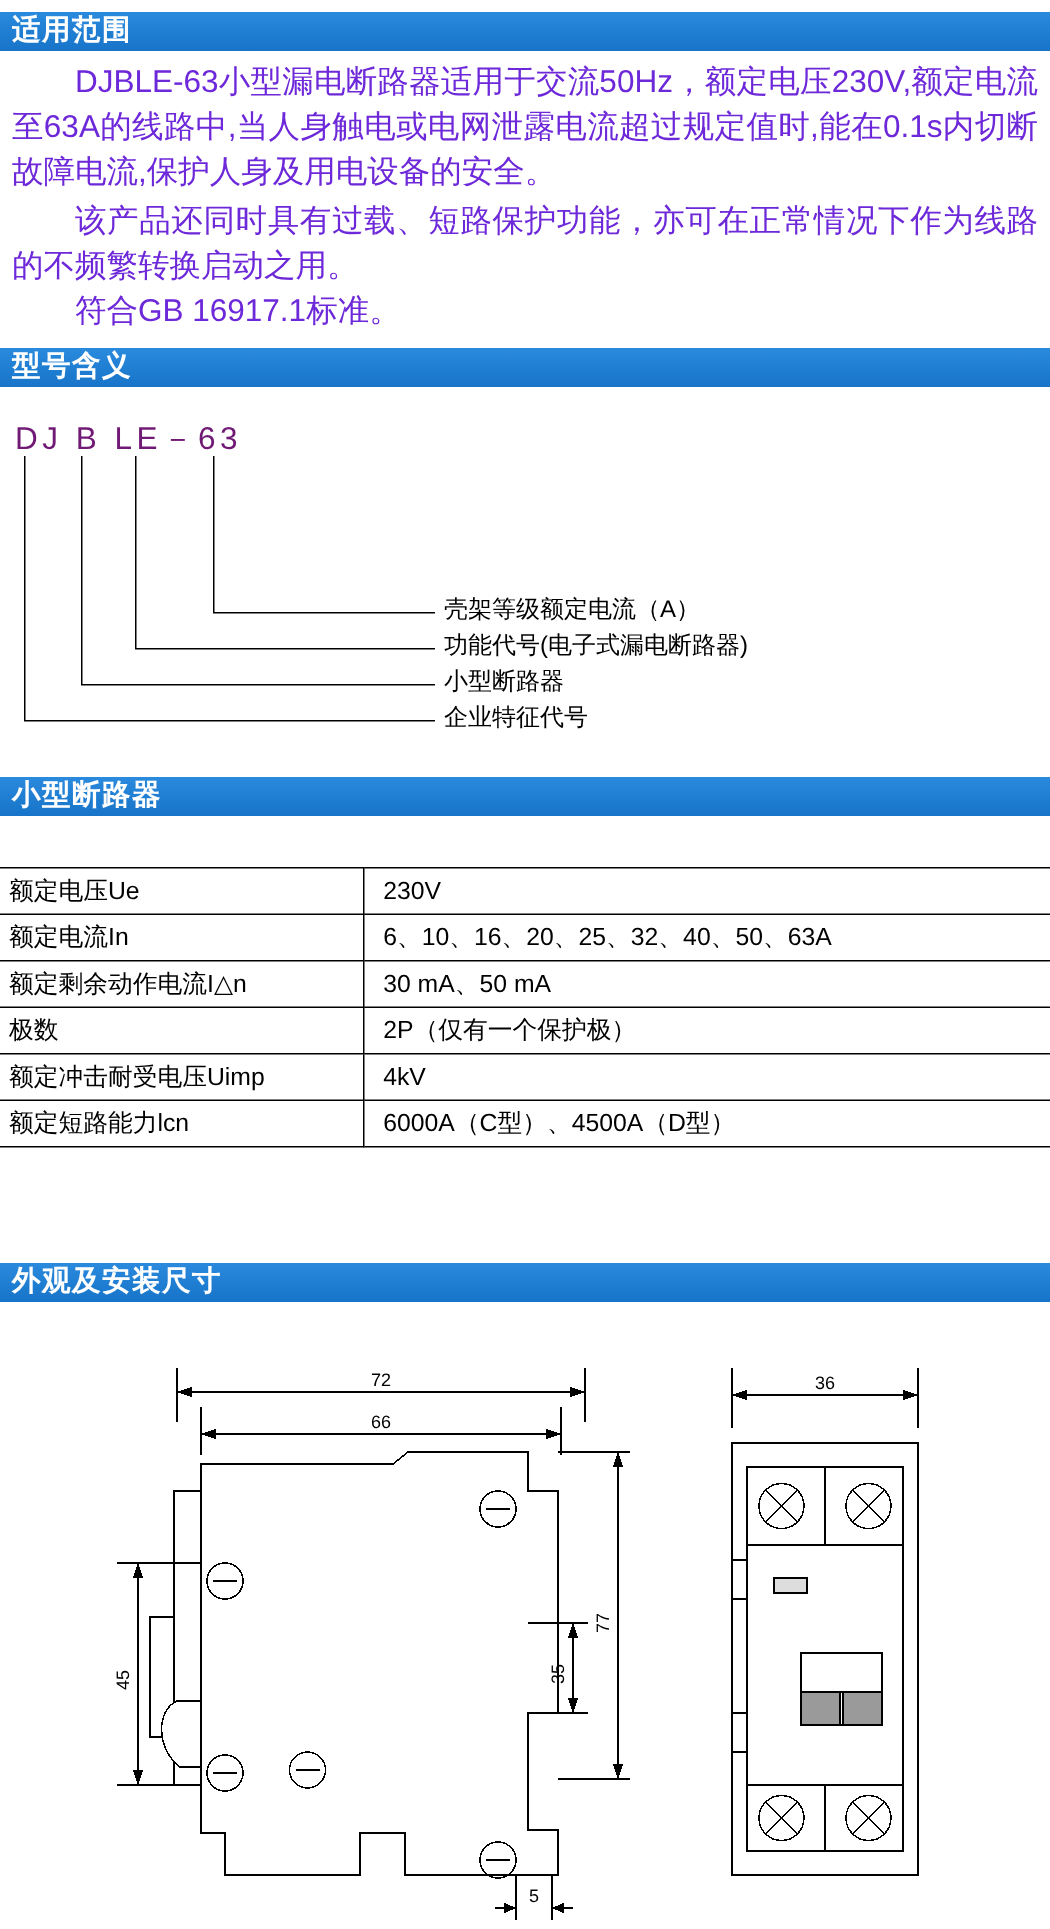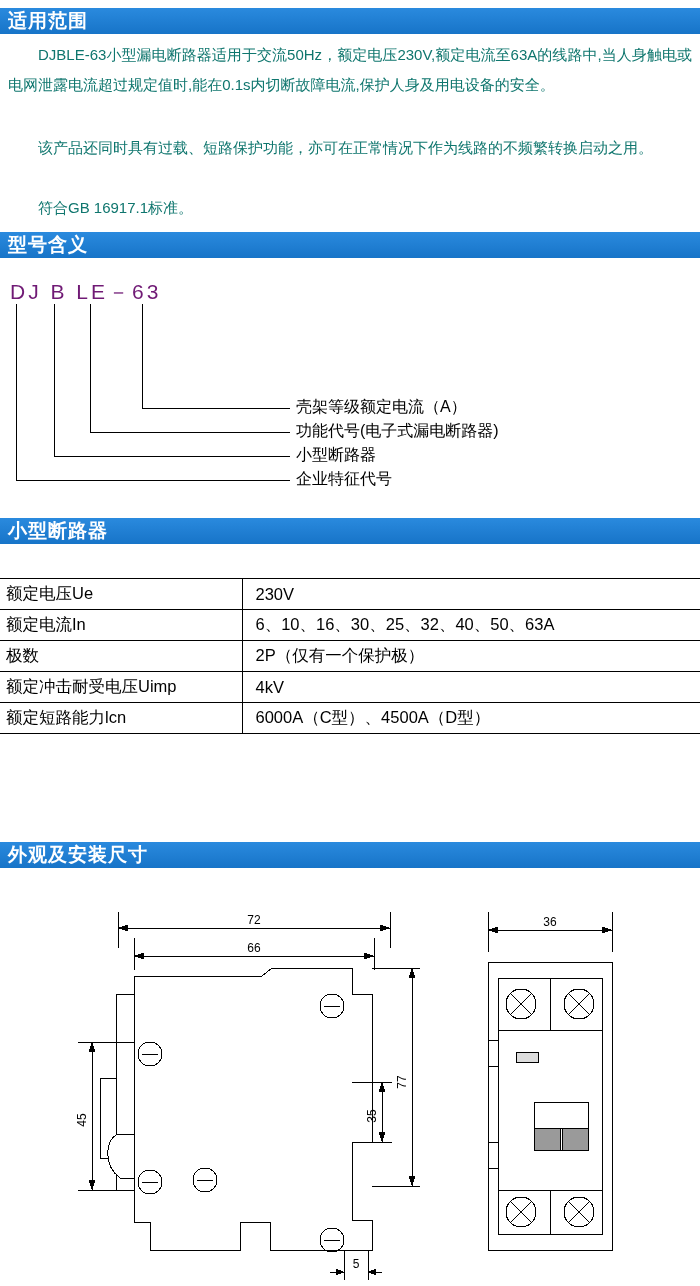--- a/index.html
+++ b/index.html
@@ -38,23 +38,23 @@
     font-weight: bold;
     color: #ffffff;
     letter-spacing: 1px;
     line-height: 22px;
   }
   
   .para {
     position: absolute;
     left: 8px;
     width: 684px;
-    font-size: 15px;
+    font-size: 21px;
     line-height: 30px;
-    color: #0f766e;
+    color: #6d28d9;
     text-align: justify;
   }
   .indent { text-indent: 2em; }
 
   
   .model-code {
     position: absolute;
     font-size: 21px;
     letter-spacing: 3px;
     color: #701a75;
@@ -147,21 +147,25 @@
   </div>
 
   <table class="spec-table" style="top:578px;">
     <tbody>
       <tr>
         <td class="k">额定电压Ue</td>
         <td class="v">230V</td>
       </tr>
       <tr>
         <td class="k">额定电流In</td>
-        <td class="v">6、10、16、30、25、32、40、50、63A</td>
+        <td class="v">6、10、16、20、25、32、40、50、63A</td>
+      </tr>
+      <tr>
+        <td class="k">额定剩余动作电流I△n</td>
+        <td class="v">30 mA、50 mA</td>
       </tr>
       <tr>
         <td class="k">极数</td>
         <td class="v">2P（仅有一个保护极）</td>
       </tr>
       <tr>
         <td class="k">额定冲击耐受电压Uimp</td>
         <td class="v">4kV</td>
       </tr>
       <tr>

